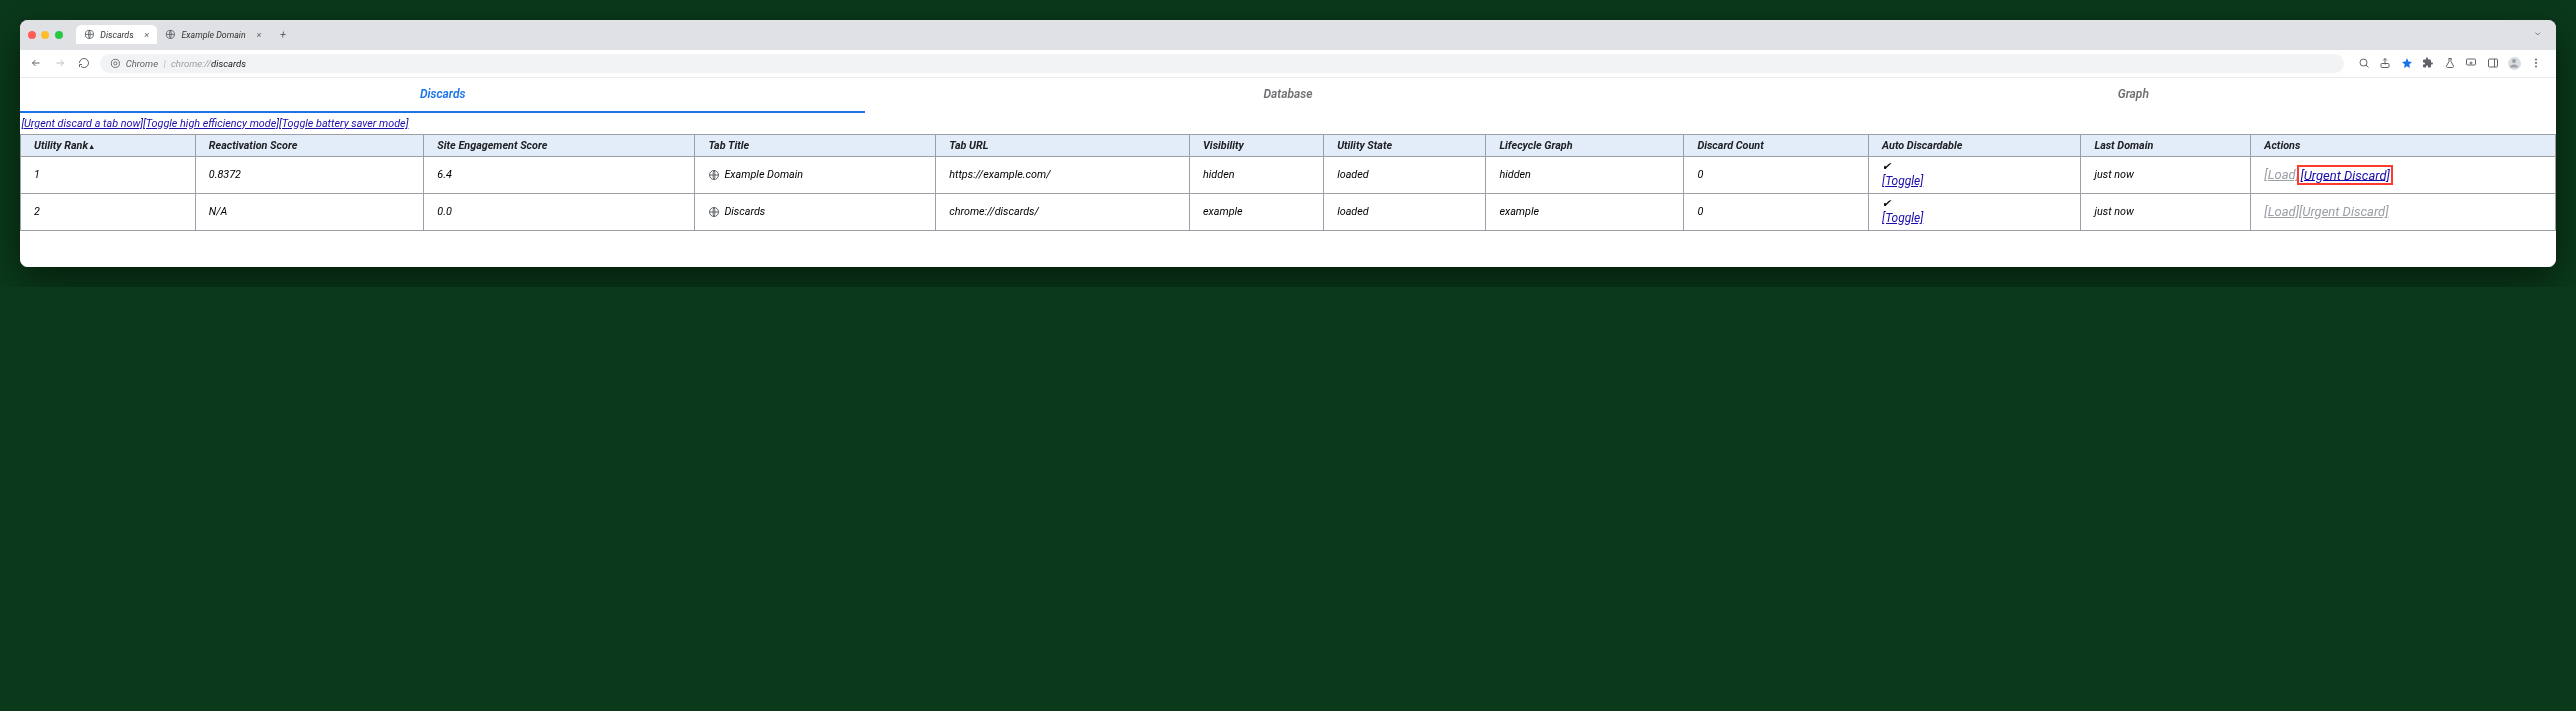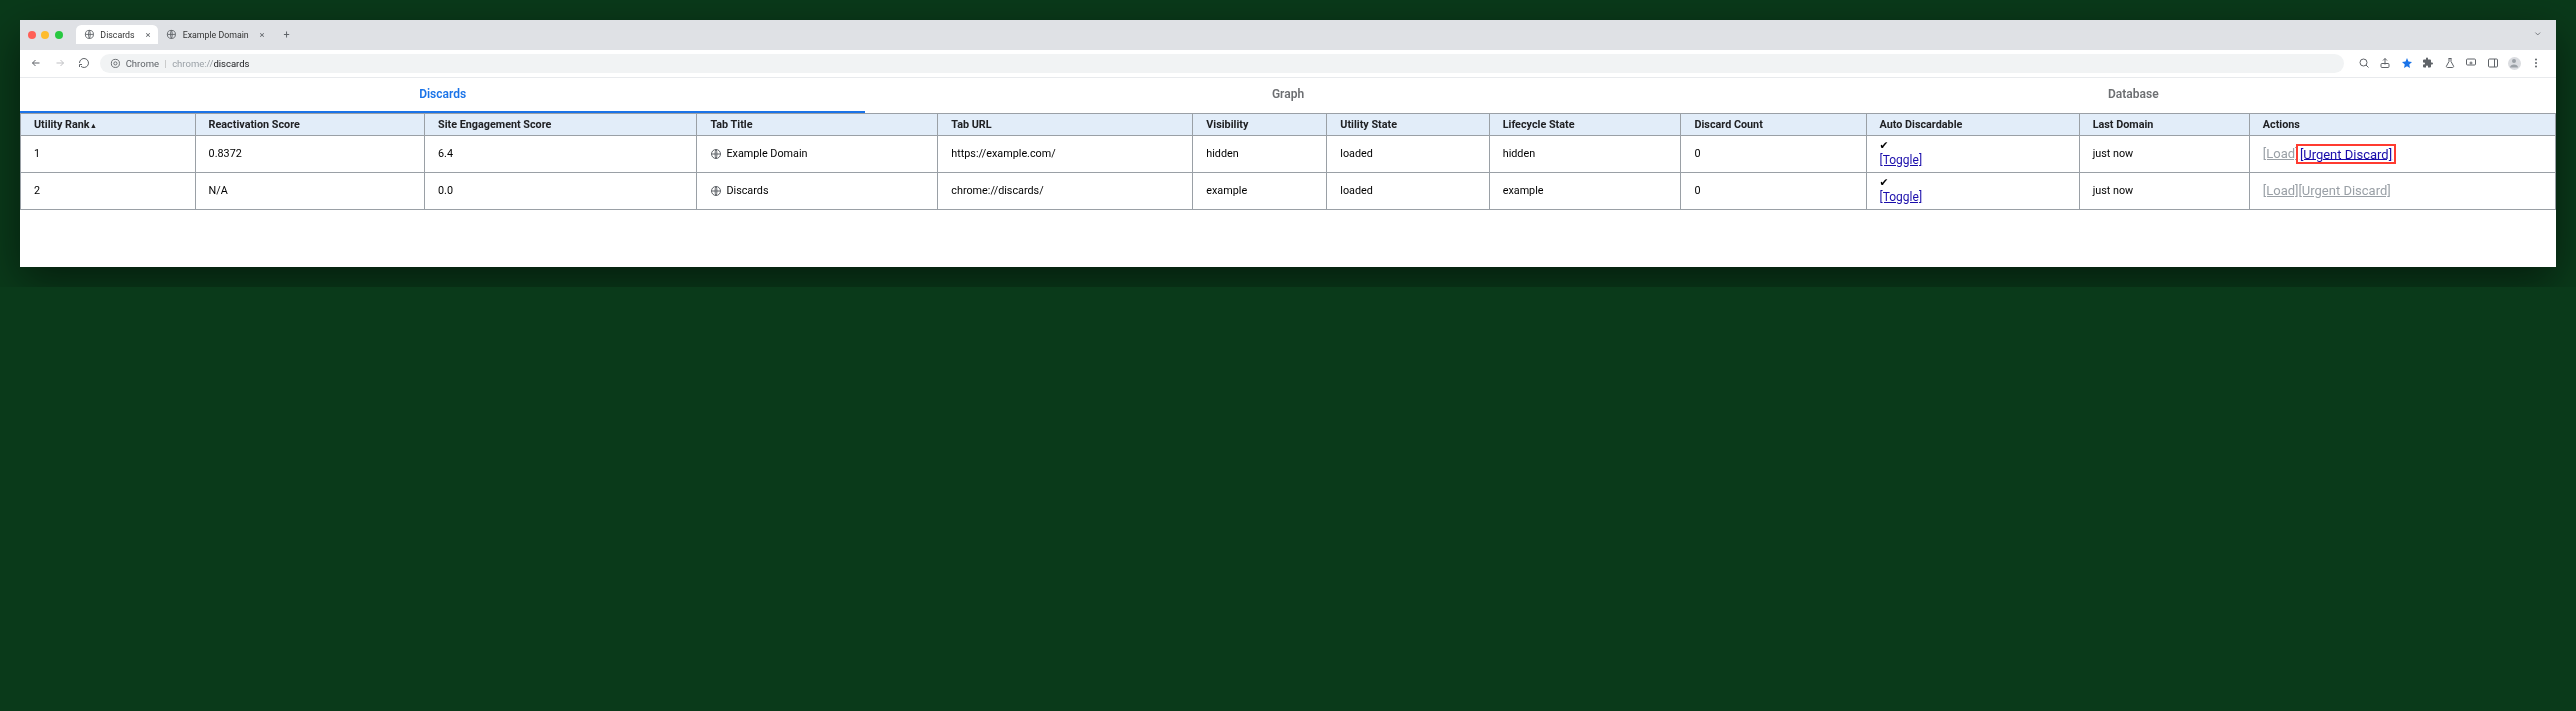--- a/index.html
+++ b/index.html
@@ -3,24 +3,25 @@
 <meta charset="utf-8">
 <style>
   * { box-sizing: border-box; margin: 0; padding: 0; }
   body {
     font-family: -apple-system, BlinkMacSystemFont, "Segoe UI", Roboto, Arial, sans-serif;
     background: #0a3a1a;
     padding: 20px;
   }
   .window {
     background: #f0abfc;
-    border-radius: 0;
+    border-radius: 8px;
     box-shadow: 0 13.5px 41px rgba(0,0,0,0.5);
     overflow: hidden;
     width: 100%;
+    font-style: italic;
   }
   
   .titlebar {
     background: #dfe1e5;
     display: flex;
     align-items: center;
     padding: 5.4px 8px;
     gap: 5.4px;
   }
   .traffic-lights {
@@ -306,36 +307,39 @@
             <circle cx="12" cy="19" r="2"></circle>
           </svg>
       </div>
     </div>
   </div>
 
   <div class="content">
 
     <div class="page-tabs">
       <div class="page-tab active">Discards</div>
+      <div class="page-tab">Database</div>
       <div class="page-tab">Graph</div>
-      <div class="page-tab">Database</div>
-    </div>
-
+    </div>
+
+    <div class="top-links">
+      <a href="#">[Urgent discard a tab now]</a><a href="#">[Toggle high efficiency mode]</a><a href="#">[Toggle battery saver mode]</a>
+    </div>
 
     <table class="data">
       <thead>
         <tr>
           <th><span>Utility Rank</span><span class="sort-ind">▲</span></th>
           <th>Reactivation Score</th>
           <th class="center">Site Engagement Score</th>
           <th>Tab Title</th>
           <th>Tab URL</th>
           <th>Visibility</th>
           <th>Utility State</th>
-          <th>Lifecycle State</th>
+          <th>Lifecycle Graph</th>
           <th>Discard Count</th>
           <th class="center">Auto Discardable</th>
           <th>Last Domain</th>
           <th>Actions</th>
         </tr>
       </thead>
       <tbody>
 
         <tr>
           <td>1</td>

